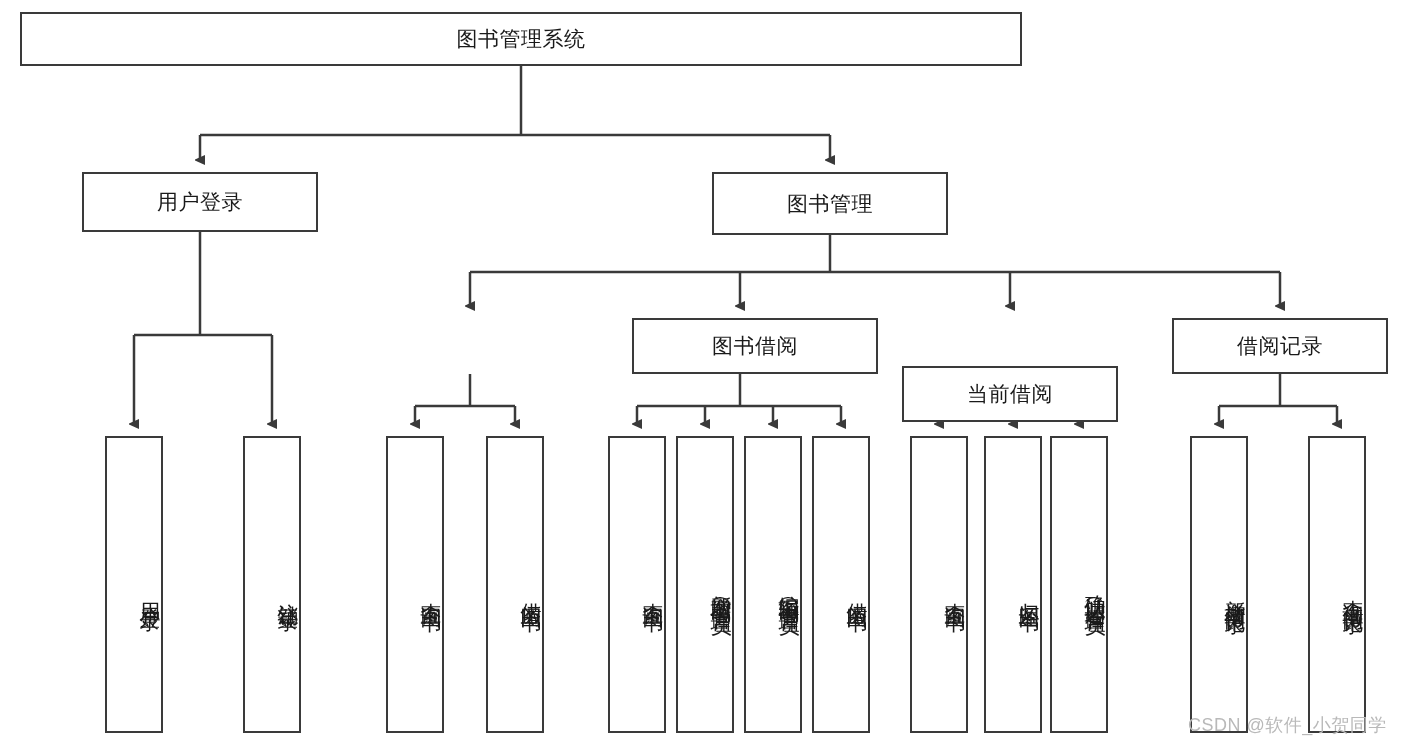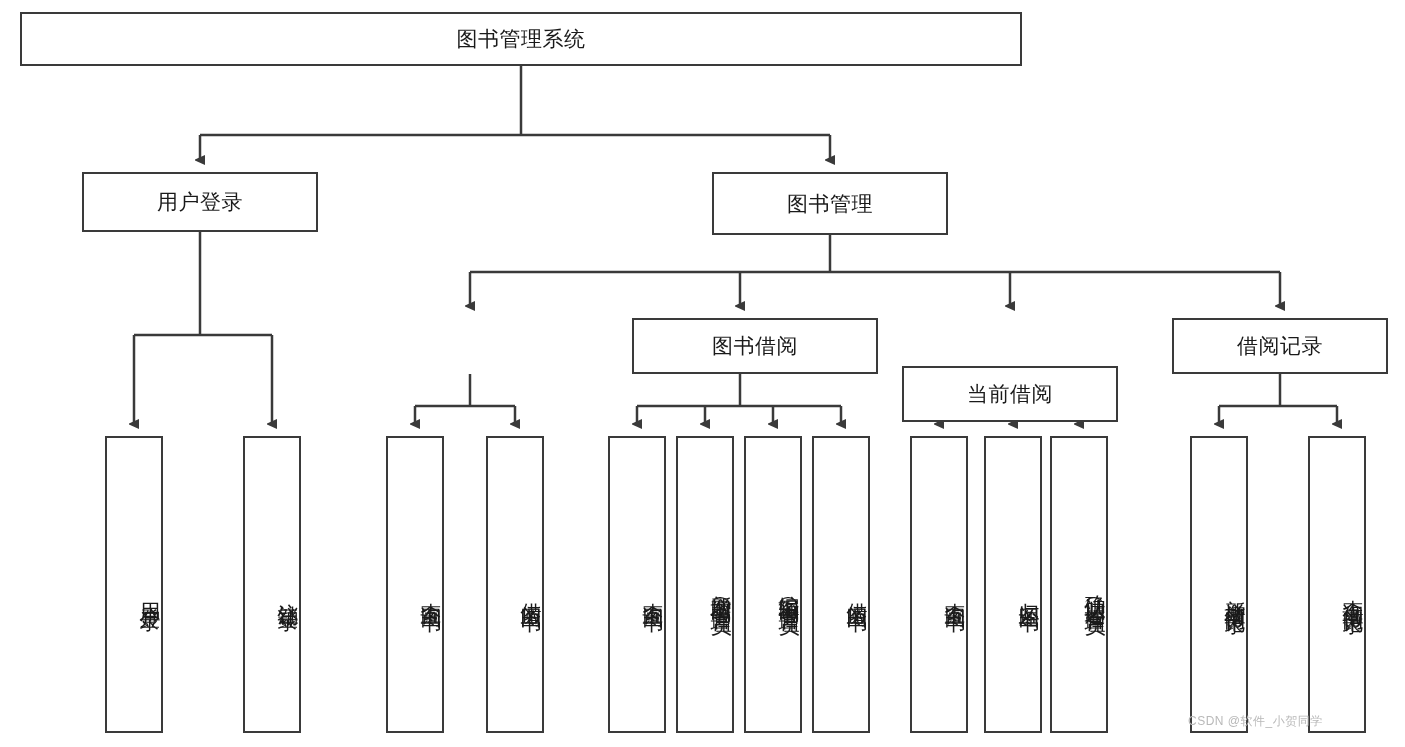--- a/index.html
+++ b/index.html
@@ -52,21 +52,21 @@
   .node.v .vtext {
     writing-mode: vertical-rl;
     text-orientation: upright;
     line-height: 1.06;
     white-space: nowrap;
   }
   .watermark {
     position: absolute;
     left: 1188px;
     top: 713px;
-    font-size: 12px;
+    font-size: 18px;
     color: #b9b9b9;
     white-space: nowrap;
     letter-spacing: 0.5px;
   }
 </style>
 </head>
 <body>
 
 <div id="canvas">
 

